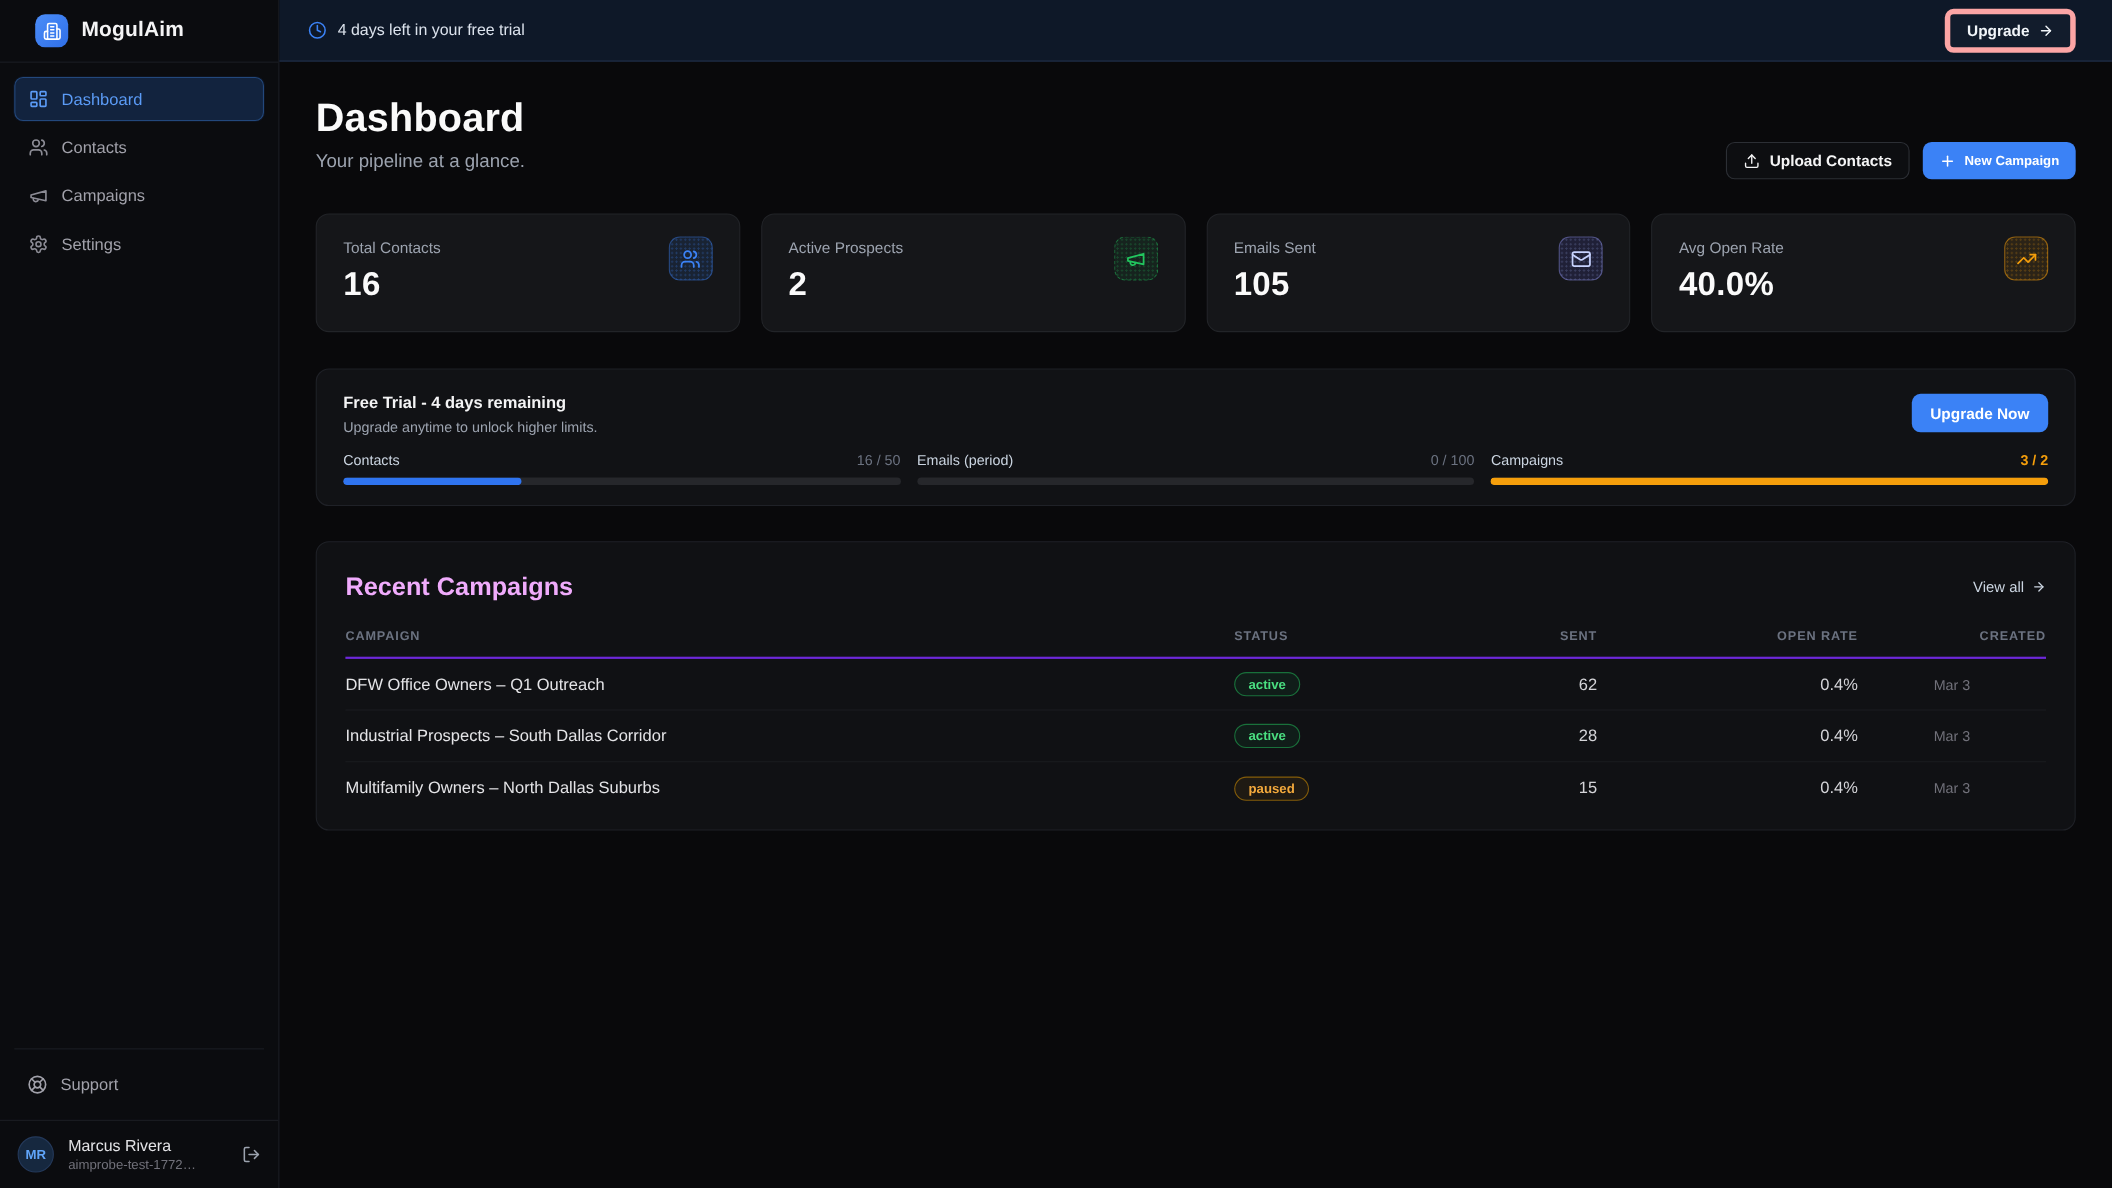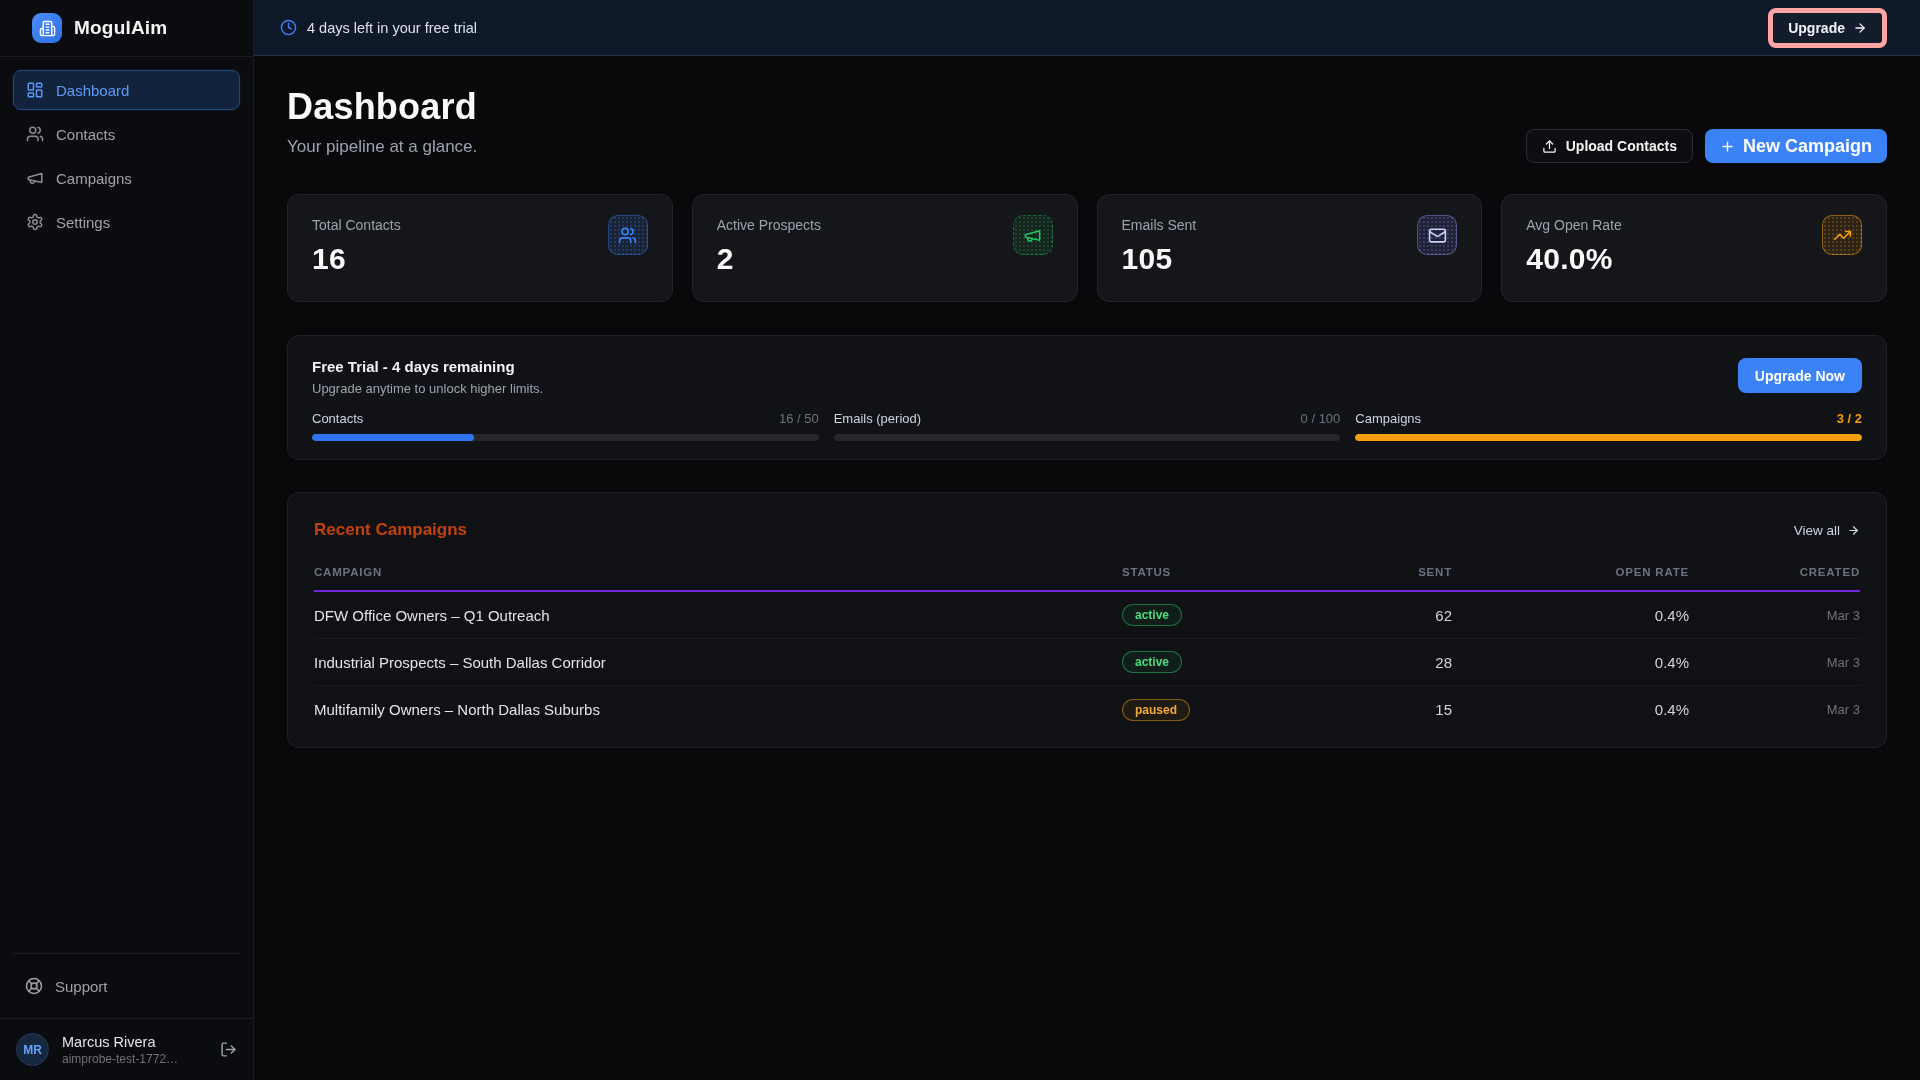--- a/index.html
+++ b/index.html
@@ -79,21 +79,21 @@
   .page-subtitle { font-size:17px; color:#9ca3af; margin-top:9px; }
   .head-actions { position:absolute; right:0; top:43px; display:flex; gap:12px; }
   .btn-secondary {
     display:flex; align-items:center; gap:9px; height:34px; padding:0 15px;
     border:1px solid #2c2f35; border-radius:8px; background:#0d0e11;
     color:#f4f4f5; font-size:14px; font-weight:700; cursor:pointer;
   }
   .btn-primary {
     display:flex; align-items:center; gap:8px; height:34px; padding:0 15px;
     border:none; border-radius:8px; background:#3b82f6; color:#fff;
-    font-size:18px; font-weight:700; cursor:pointer;
+    font-size:12px; font-weight:700; cursor:pointer;
   }
 
   
   .stats-row { display:flex; gap:19px; margin-top:37px; }
   .stat-card {
     position:relative; flex:1; height:108px; background:#151619;
     border:1px solid #222428; border-radius:12px; padding:22px 24px;
   }
   .stat-label { font-size:14px; color:#9ca3af; }
   .stat-value { font-size:30px; font-weight:800; color:#fafafa; margin-top:9px; letter-spacing:.3px; }
@@ -132,36 +132,36 @@
   .meter-fill { height:100%; border-radius:4px; }
   .fill-blue { background:#2f74f0; }
   .fill-amber { background:#f59e0b; }
 
   
   .panel {
     margin-top:32px; background:#101114; border:1px solid #1f2127; border-radius:12px;
     padding:0 26px 14px 26px;
   }
   .panel-head { display:flex; align-items:center; padding:27px 0 16px 0; }
-  .panel-title { font-size:17px; font-weight:700; color:#c2410c; }
+  .panel-title { font-size:23px; font-weight:700; color:#f0abfc; }
   .view-all { margin-left:auto; display:flex; align-items:center; gap:7px; font-size:13.5px; color:#cbd5e1; cursor:pointer; }
   .tbl-header {
     display:flex; align-items:center; padding:10px 0 12px 0; border-bottom:2px solid #6d28d9;
     font-size:11.5px; font-weight:700; letter-spacing:.8px; color:#6b7280;
   }
   .tbl-row { display:flex; align-items:center; height:47px; border-bottom:1px solid #1a1c20; }
   .tbl-row:last-child { border-bottom:none; }
   .col-campaign { flex:1; min-width:0; }
   .col-status { width:180px; }
   .col-sent { width:150px; text-align:right; }
   .col-open { width:237px; text-align:right; }
   .col-created { width:171px; text-align:right; }
   .cell-name { font-size:15px; color:#e4e4e7; }
   .cell-num { font-size:15px; color:#d4d4d8; }
-  .cell-date { font-size:13px; color:#71717a; }
+  .cell-date { font-size:13px; color:#71717a;text-align:center; }
   .badge {
     display:inline-block; padding:3px 12px; border-radius:999px; font-size:12px; font-weight:700;
   }
   .badge[data-status="active"] { color:#4ade80; border:1px solid rgba(34,197,94,.50); background:rgba(34,197,94,.07); }
   .badge[data-status="paused"] { color:#f3a93c; border:1px solid rgba(202,138,4,.60); background:rgba(245,158,11,.07); }
 </style>
 </head>
 <body>
 
 <aside class="sidebar">

